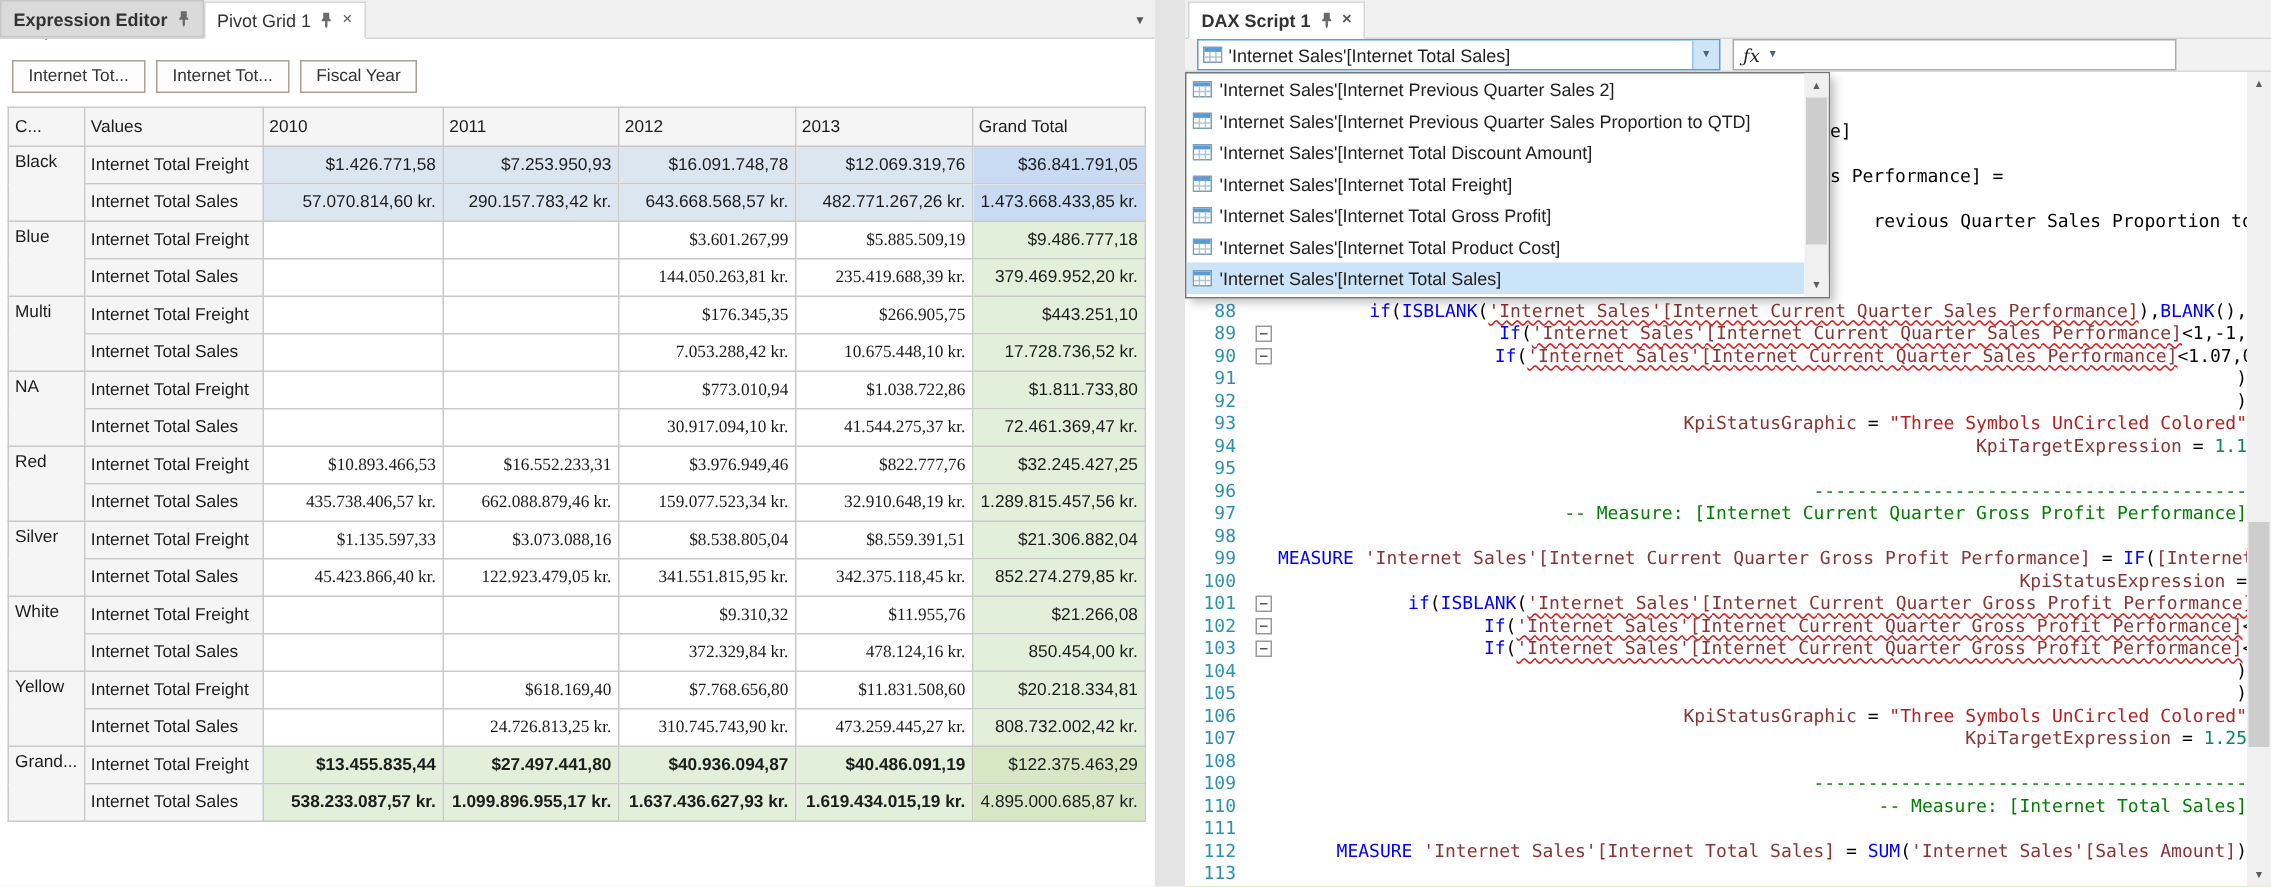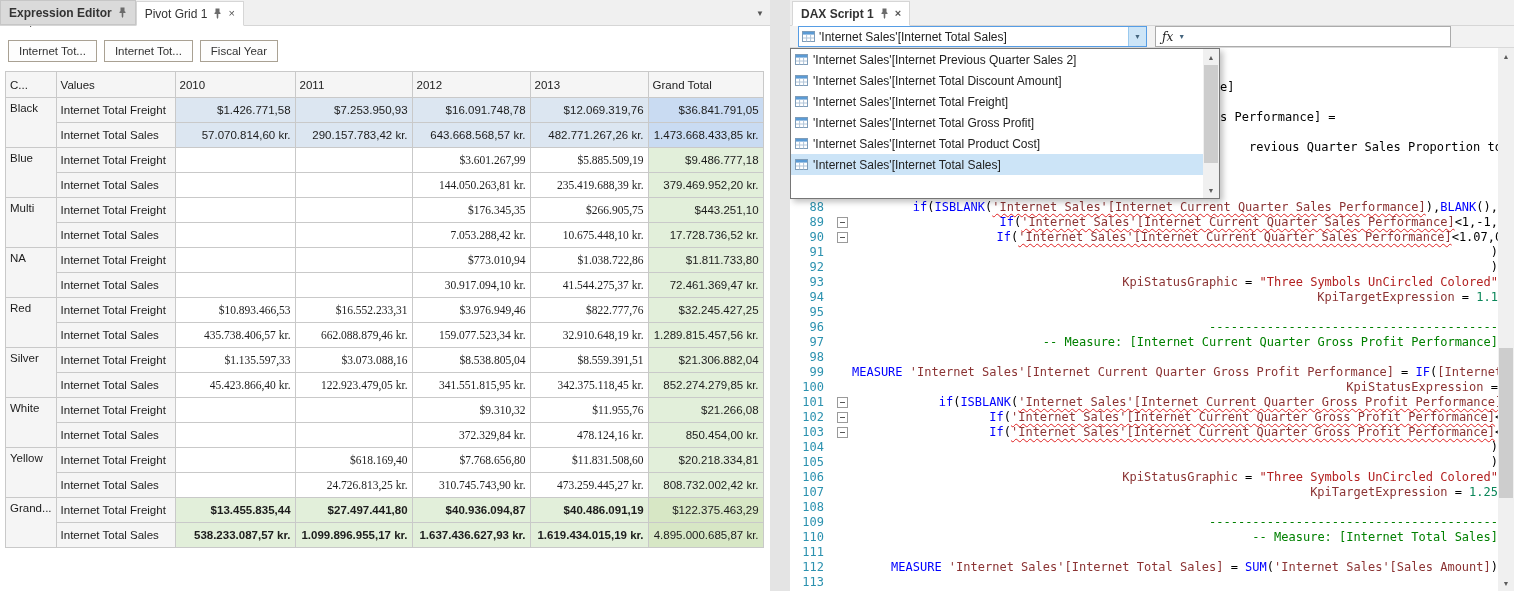--- a/index.html
+++ b/index.html
@@ -401,20 +401,32 @@
           <div class="dd-item">
             <span class="mi" style="padding-left: 0px;">
               <svg width="13" height="13" viewBox="0 0 13 13">
                 <rect x="0.5" y="1.5" width="12" height="10" fill="#ffffff" stroke="#7f9db9"></rect>
                 <rect x="1" y="2" width="11" height="2.6" fill="#5b9bd5"></rect>
                 <line x1="4.6" y1="4.6" x2="4.6" y2="11.4" stroke="#b0c4d8"></line>
                 <line x1="8.6" y1="4.6" x2="8.6" y2="11.4" stroke="#b0c4d8"></line>
                 <line x1="1" y1="8" x2="12" y2="8" stroke="#b0c4d8"></line>
               </svg>
             </span>
+            <span>'Internet Sales'[Internet Previous Quarter Sales Proportion to QTD]</span>
+          </div>
+          <div class="dd-item">
+            <span class="mi" style="padding-left: 0px;">
+              <svg width="13" height="13" viewBox="0 0 13 13">
+                <rect x="0.5" y="1.5" width="12" height="10" fill="#ffffff" stroke="#7f9db9"></rect>
+                <rect x="1" y="2" width="11" height="2.6" fill="#5b9bd5"></rect>
+                <line x1="4.6" y1="4.6" x2="4.6" y2="11.4" stroke="#b0c4d8"></line>
+                <line x1="8.6" y1="4.6" x2="8.6" y2="11.4" stroke="#b0c4d8"></line>
+                <line x1="1" y1="8" x2="12" y2="8" stroke="#b0c4d8"></line>
+              </svg>
+            </span>
             <span>'Internet Sales'[Internet Total Discount Amount]</span>
           </div>
           <div class="dd-item">
             <span class="mi" style="padding-left: 0px;">
               <svg width="13" height="13" viewBox="0 0 13 13">
                 <rect x="0.5" y="1.5" width="12" height="10" fill="#ffffff" stroke="#7f9db9"></rect>
                 <rect x="1" y="2" width="11" height="2.6" fill="#5b9bd5"></rect>
                 <line x1="4.6" y1="4.6" x2="4.6" y2="11.4" stroke="#b0c4d8"></line>
                 <line x1="8.6" y1="4.6" x2="8.6" y2="11.4" stroke="#b0c4d8"></line>
                 <line x1="1" y1="8" x2="12" y2="8" stroke="#b0c4d8"></line>

